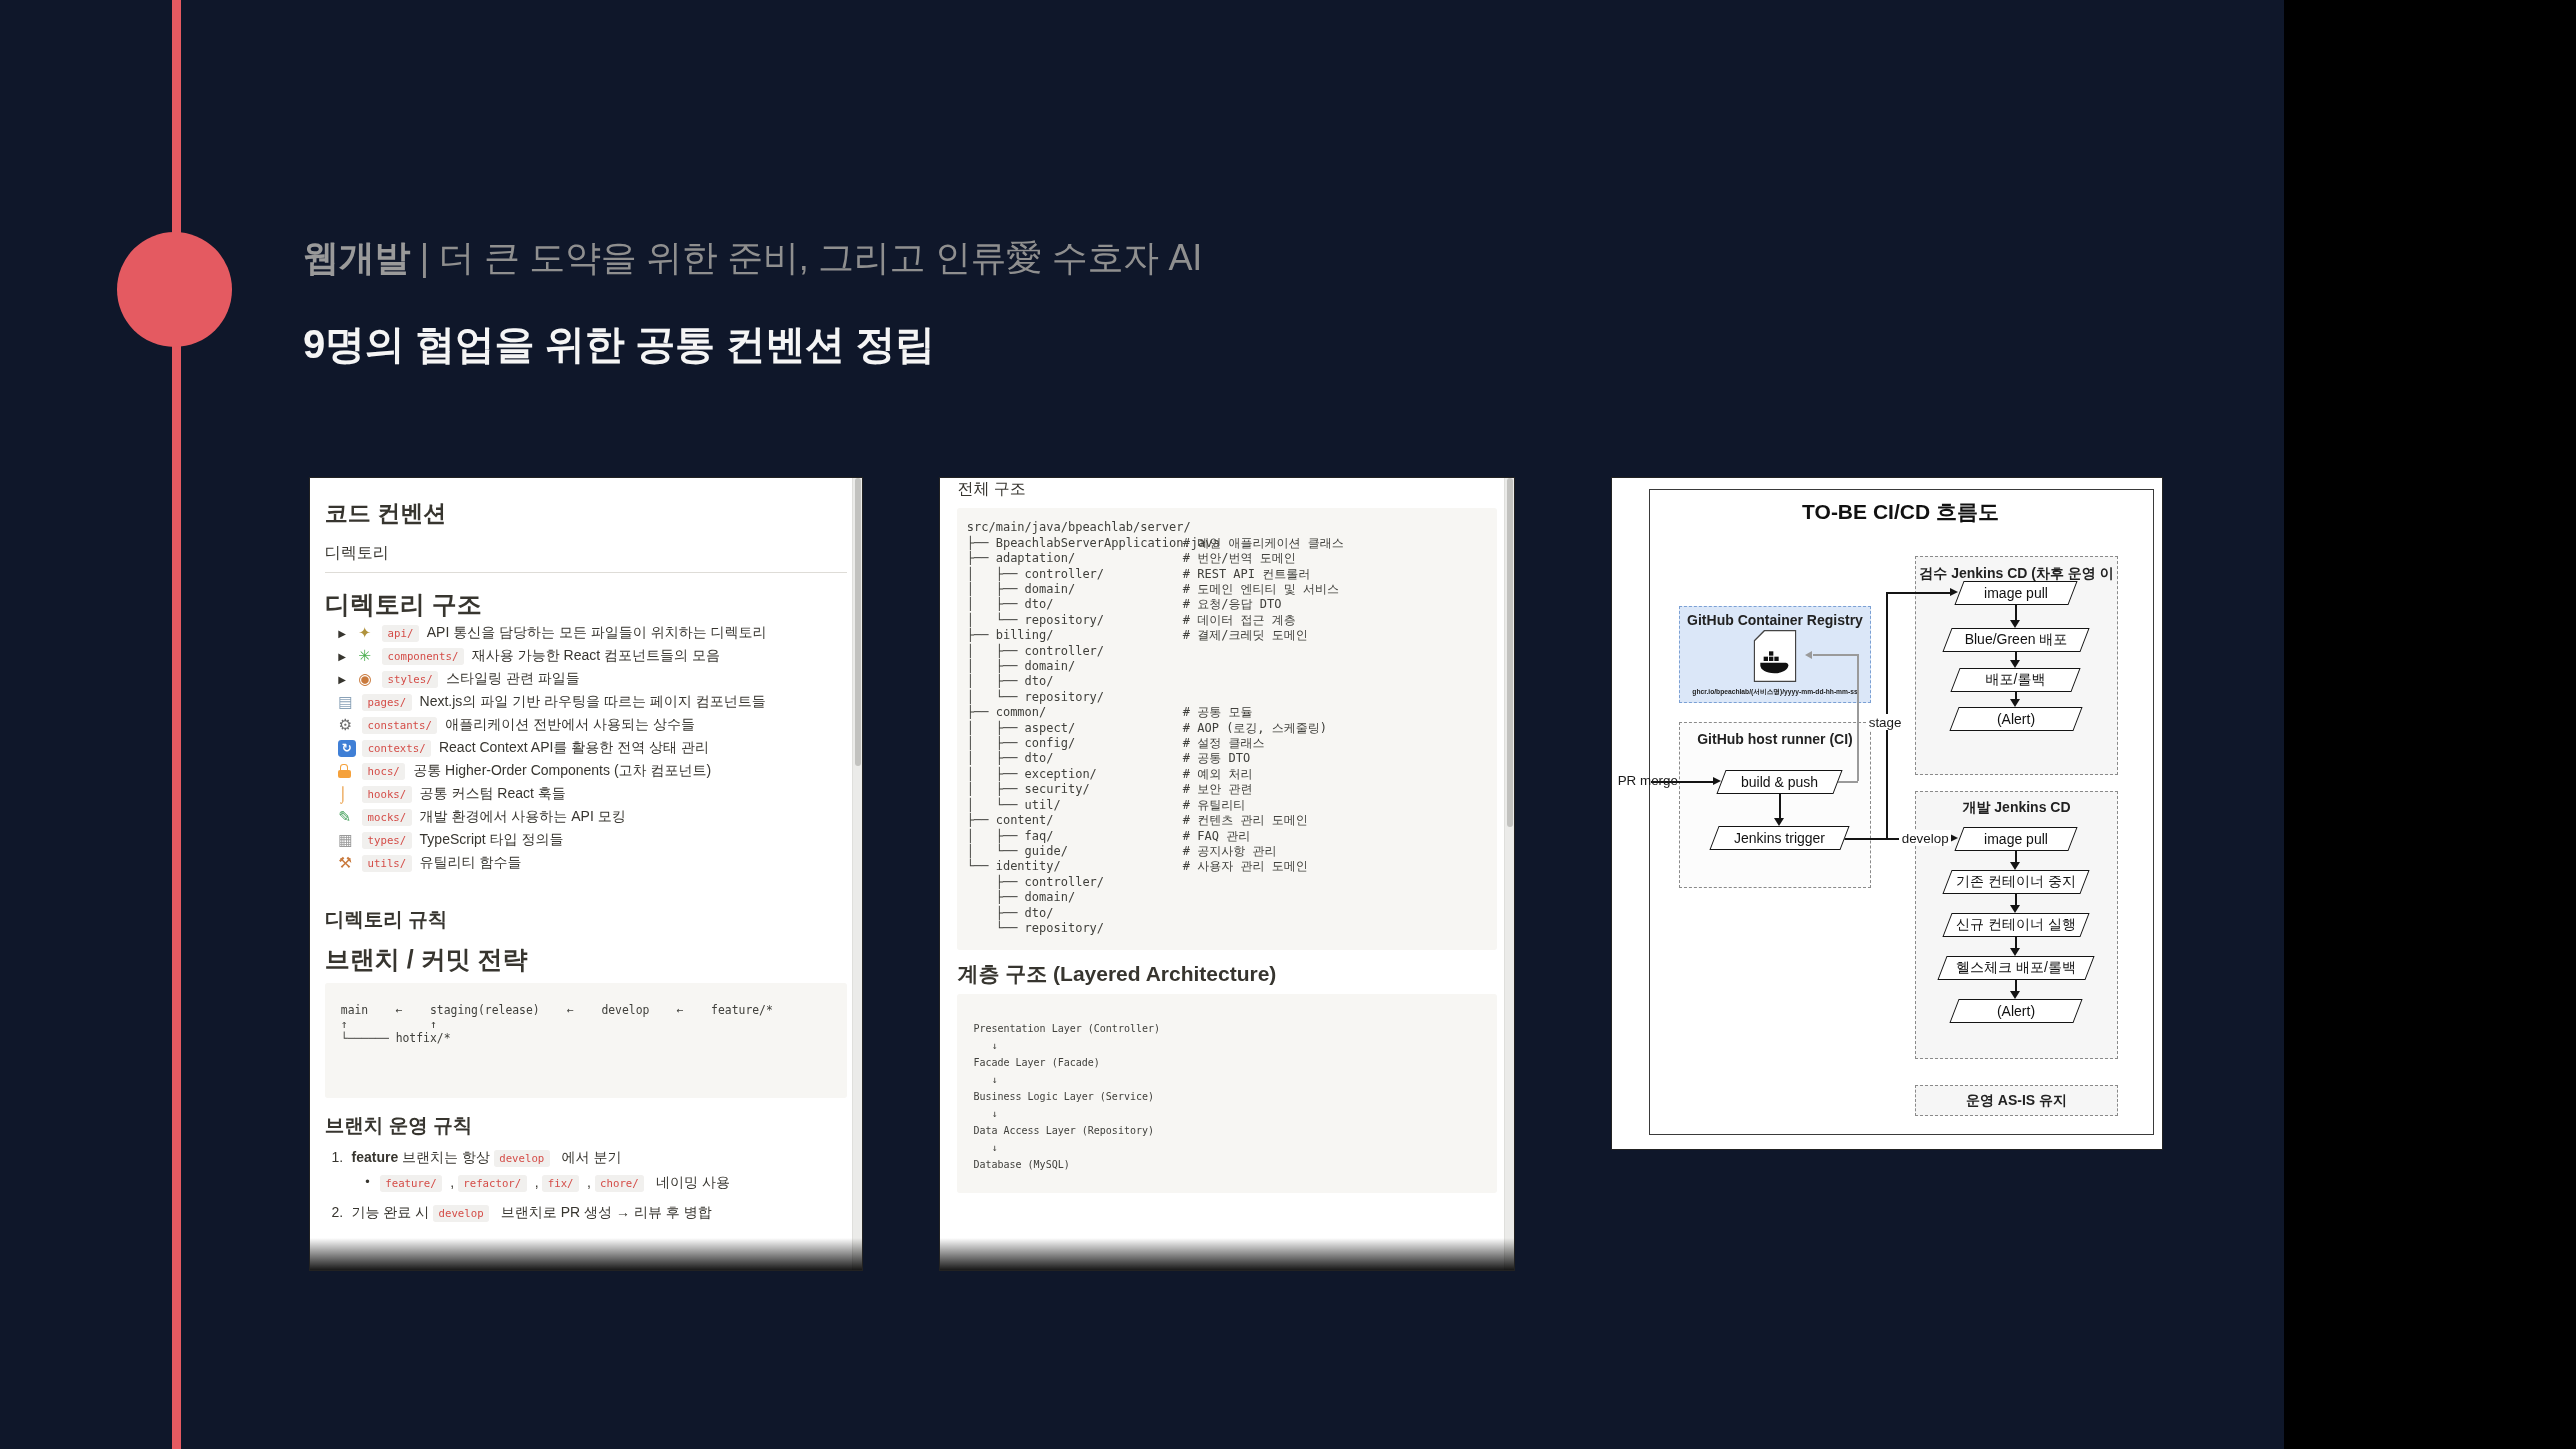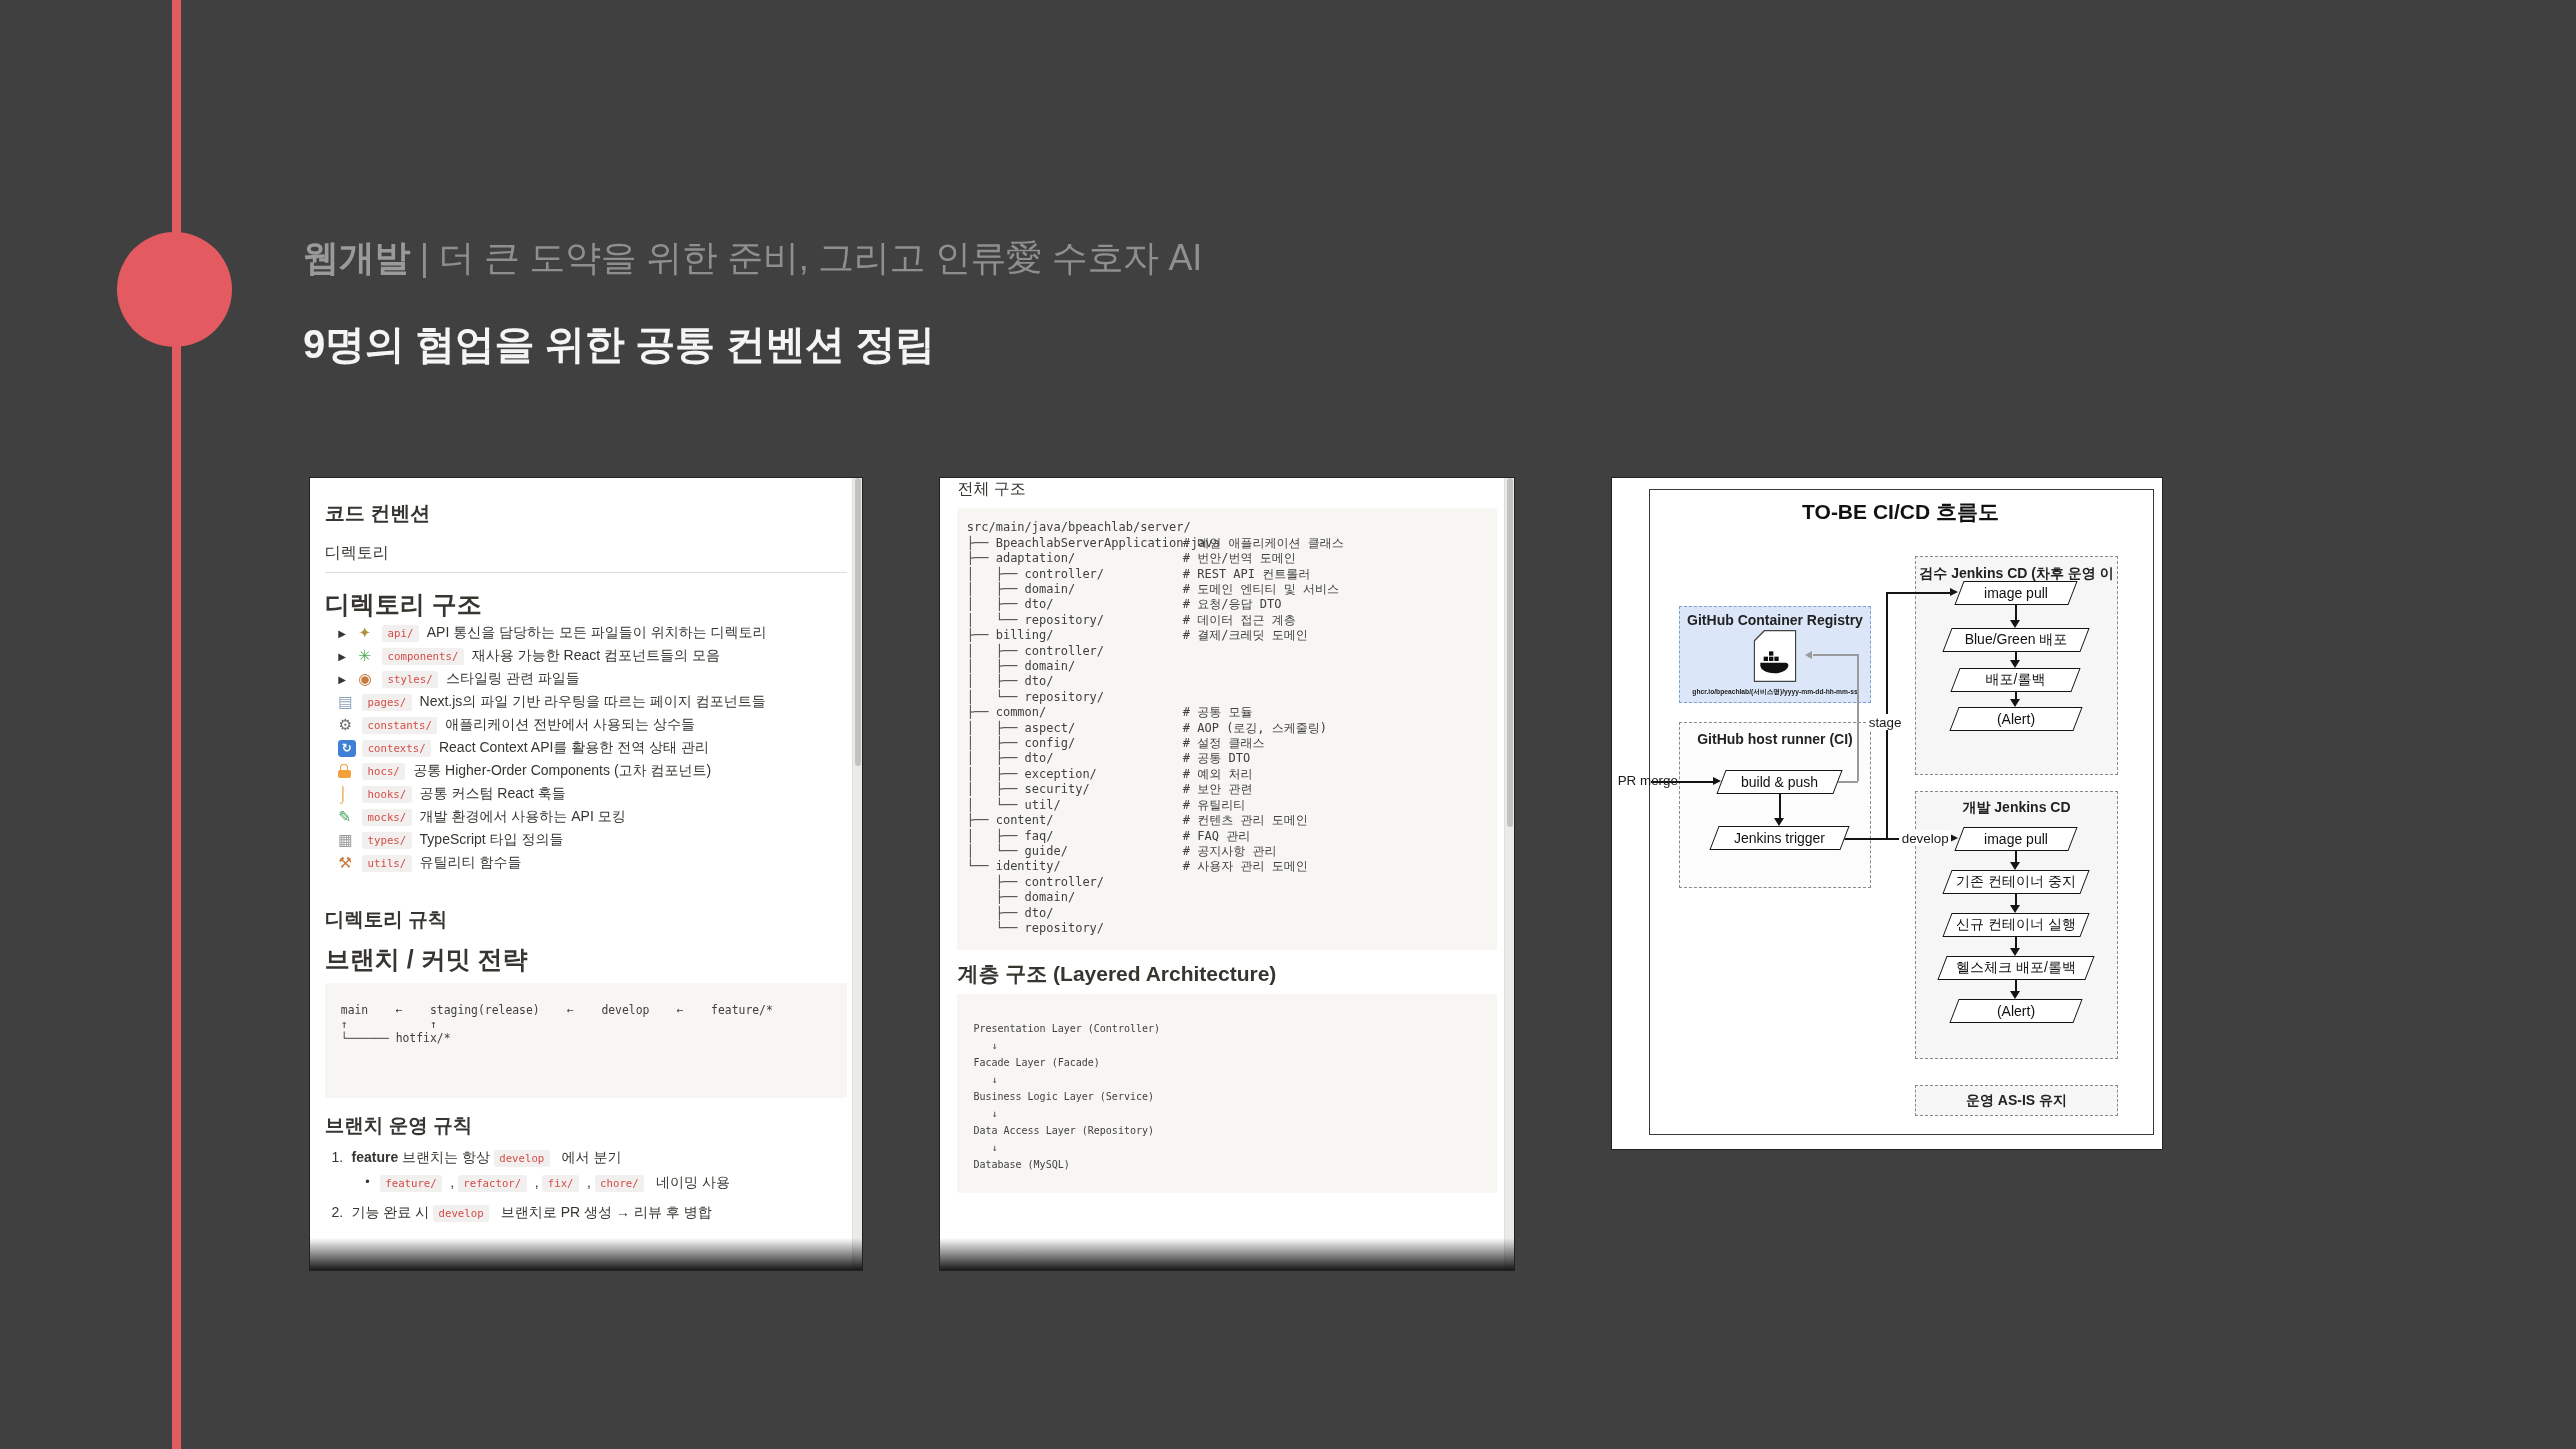--- a/index.html
+++ b/index.html
@@ -1,34 +1,34 @@
 <!DOCTYPE html>
 <html style="font-size:10.7px"><head>
 <meta charset="utf-8">
 <style>
   html,body{margin:0;padding:0;background:#000;}
-  #slide{position:relative;width:2576px;height:1449px;background:#404040;overflow:hidden;
+  #slide{position:relative;width:2284px;height:1449px;background:#0f172a;overflow:hidden;
          font-family:"Liberation Sans","DejaVu Sans",sans-serif;}
   
   .red-line{position:absolute;left:172px;top:0;width:9.4px;height:1449px;background:#e45a61;}
   .red-circle{position:absolute;left:117px;top:232px;width:115px;height:115px;border-radius:50%;background:#e45a61;}
   
   .kicker{position:absolute;left:303px;top:236px;font-size:36px;line-height:44px;color:#8f8f8f;letter-spacing:-0.3px;}
   .kicker b{color:#9a9a9a;}
   .slide-title{position:absolute;left:303px;top:319px;font-size:40px;line-height:50px;font-weight:bold;color:#f5f5f5;letter-spacing:-0.3px;}
   
   .card{position:absolute;background:#fff;color:#37352f;overflow:hidden;border:0.7px solid #222;}
   .card.left{left:309px;top:477px;width:554px;height:794px;padding:0 14.8px;box-sizing:border-box;}
   .card.mid{left:939px;top:477px;width:576px;height:794px;padding:0 17.4px;box-sizing:border-box;}
   .card.right{left:1611px;top:477px;width:550px;height:671px;}
   .fade{position:absolute;left:0;bottom:0;width:100%;height:32px;background:linear-gradient(rgba(0,0,0,0),rgba(0,0,0,0.9));z-index:6;}
   .sb{position:absolute;right:0;top:0;width:8.7px;height:100%;background:#ebebe9;border-left:0.7px solid #dfdfdc;z-index:5;}
   .sb-thumb{position:absolute;top:0;right:1.3px;width:6px;background:#c2c2bf;border-radius:3.4px;}
   
-  h1.doc{font-size:20px;line-height:36px;font-weight:bold;margin:17.4px 0 10.7px;}
+  h1.doc{font-size:23px;line-height:36px;font-weight:bold;margin:17.4px 0 10.7px;}
   .card.mid h1.doc{margin:14.8px 0 9.4px;}
   .docsub{font-size:16px;line-height:21px;margin:0 0 9.4px;color:#37352f;}
   hr.div{border:none;border-top:0.7px solid #dedcd7;margin:0 0 16px;}
   h2.doc{font-size:25px;line-height:31px;font-weight:bold;margin:0 0 1.3px;}
   h2.branch{margin:11.4px 0 8px;}
   h3.doc{font-size:19.5px;line-height:25.5px;font-weight:bold;}
   h3.rules{margin:32px 0 8px;}
   h3.brules{margin:15.4px 0 9.4px;}
   h2.layers{font-size:21px;line-height:27px;font-weight:bold;margin:10.7px 0 6.7px;}
   

